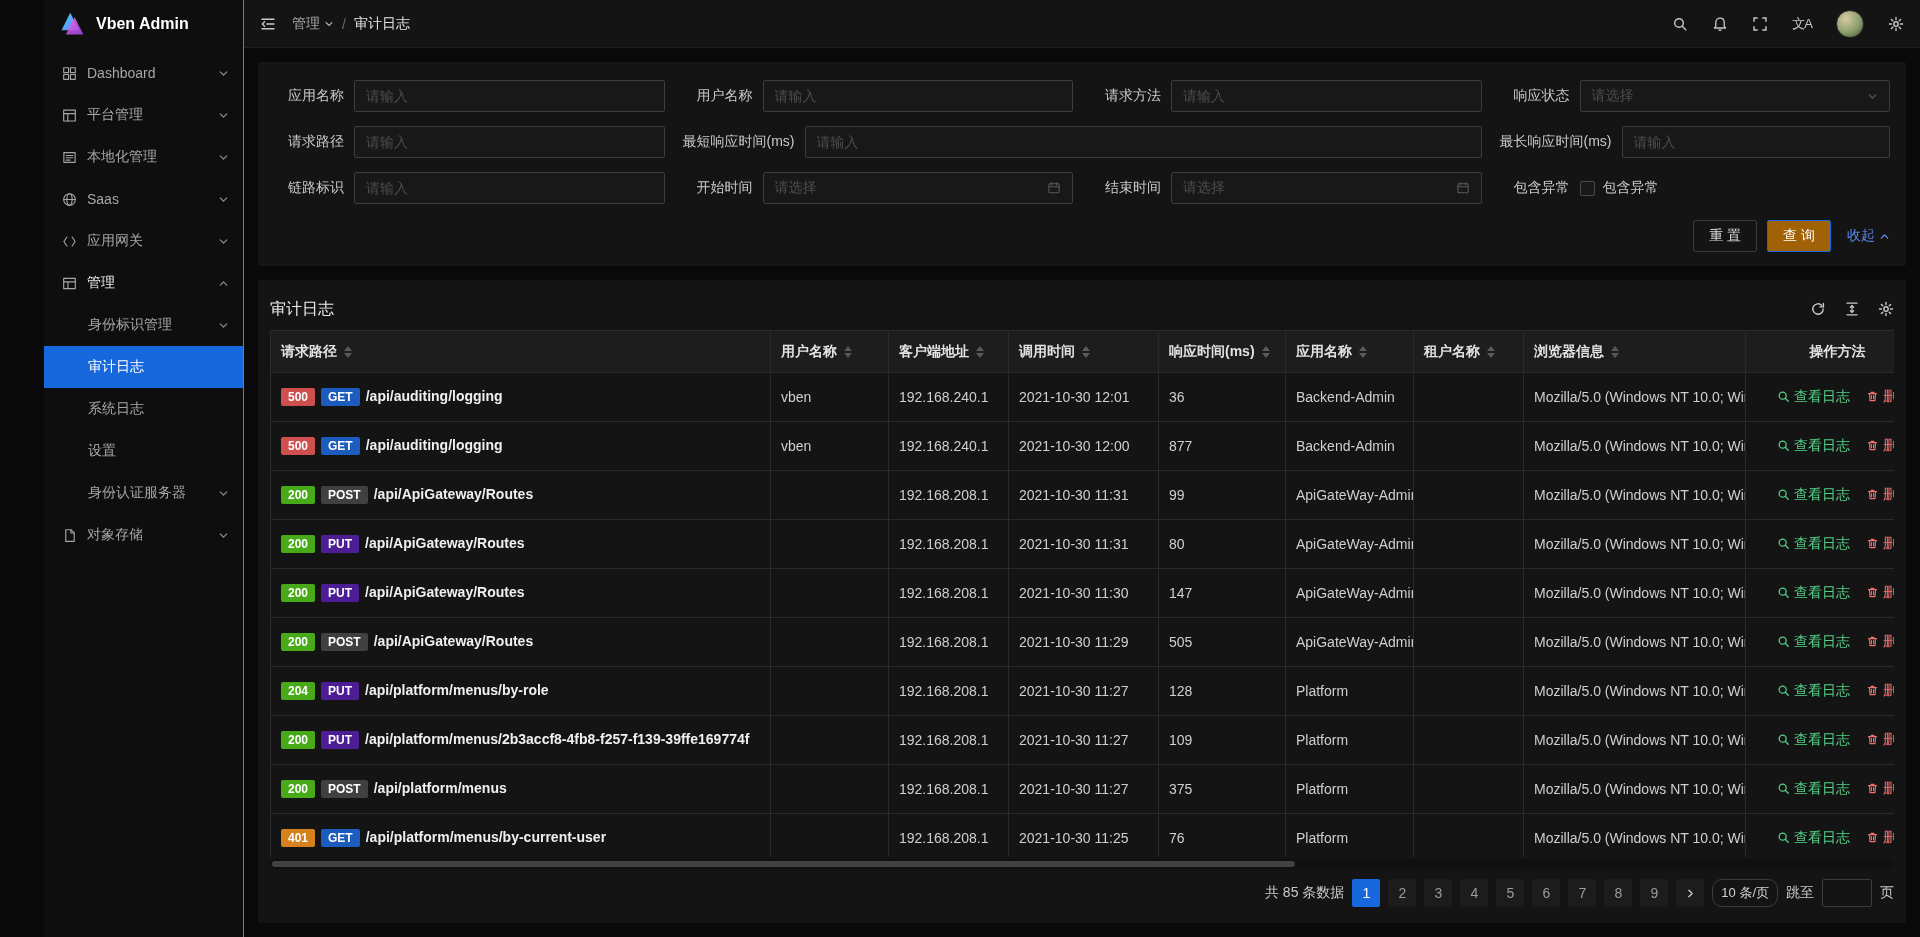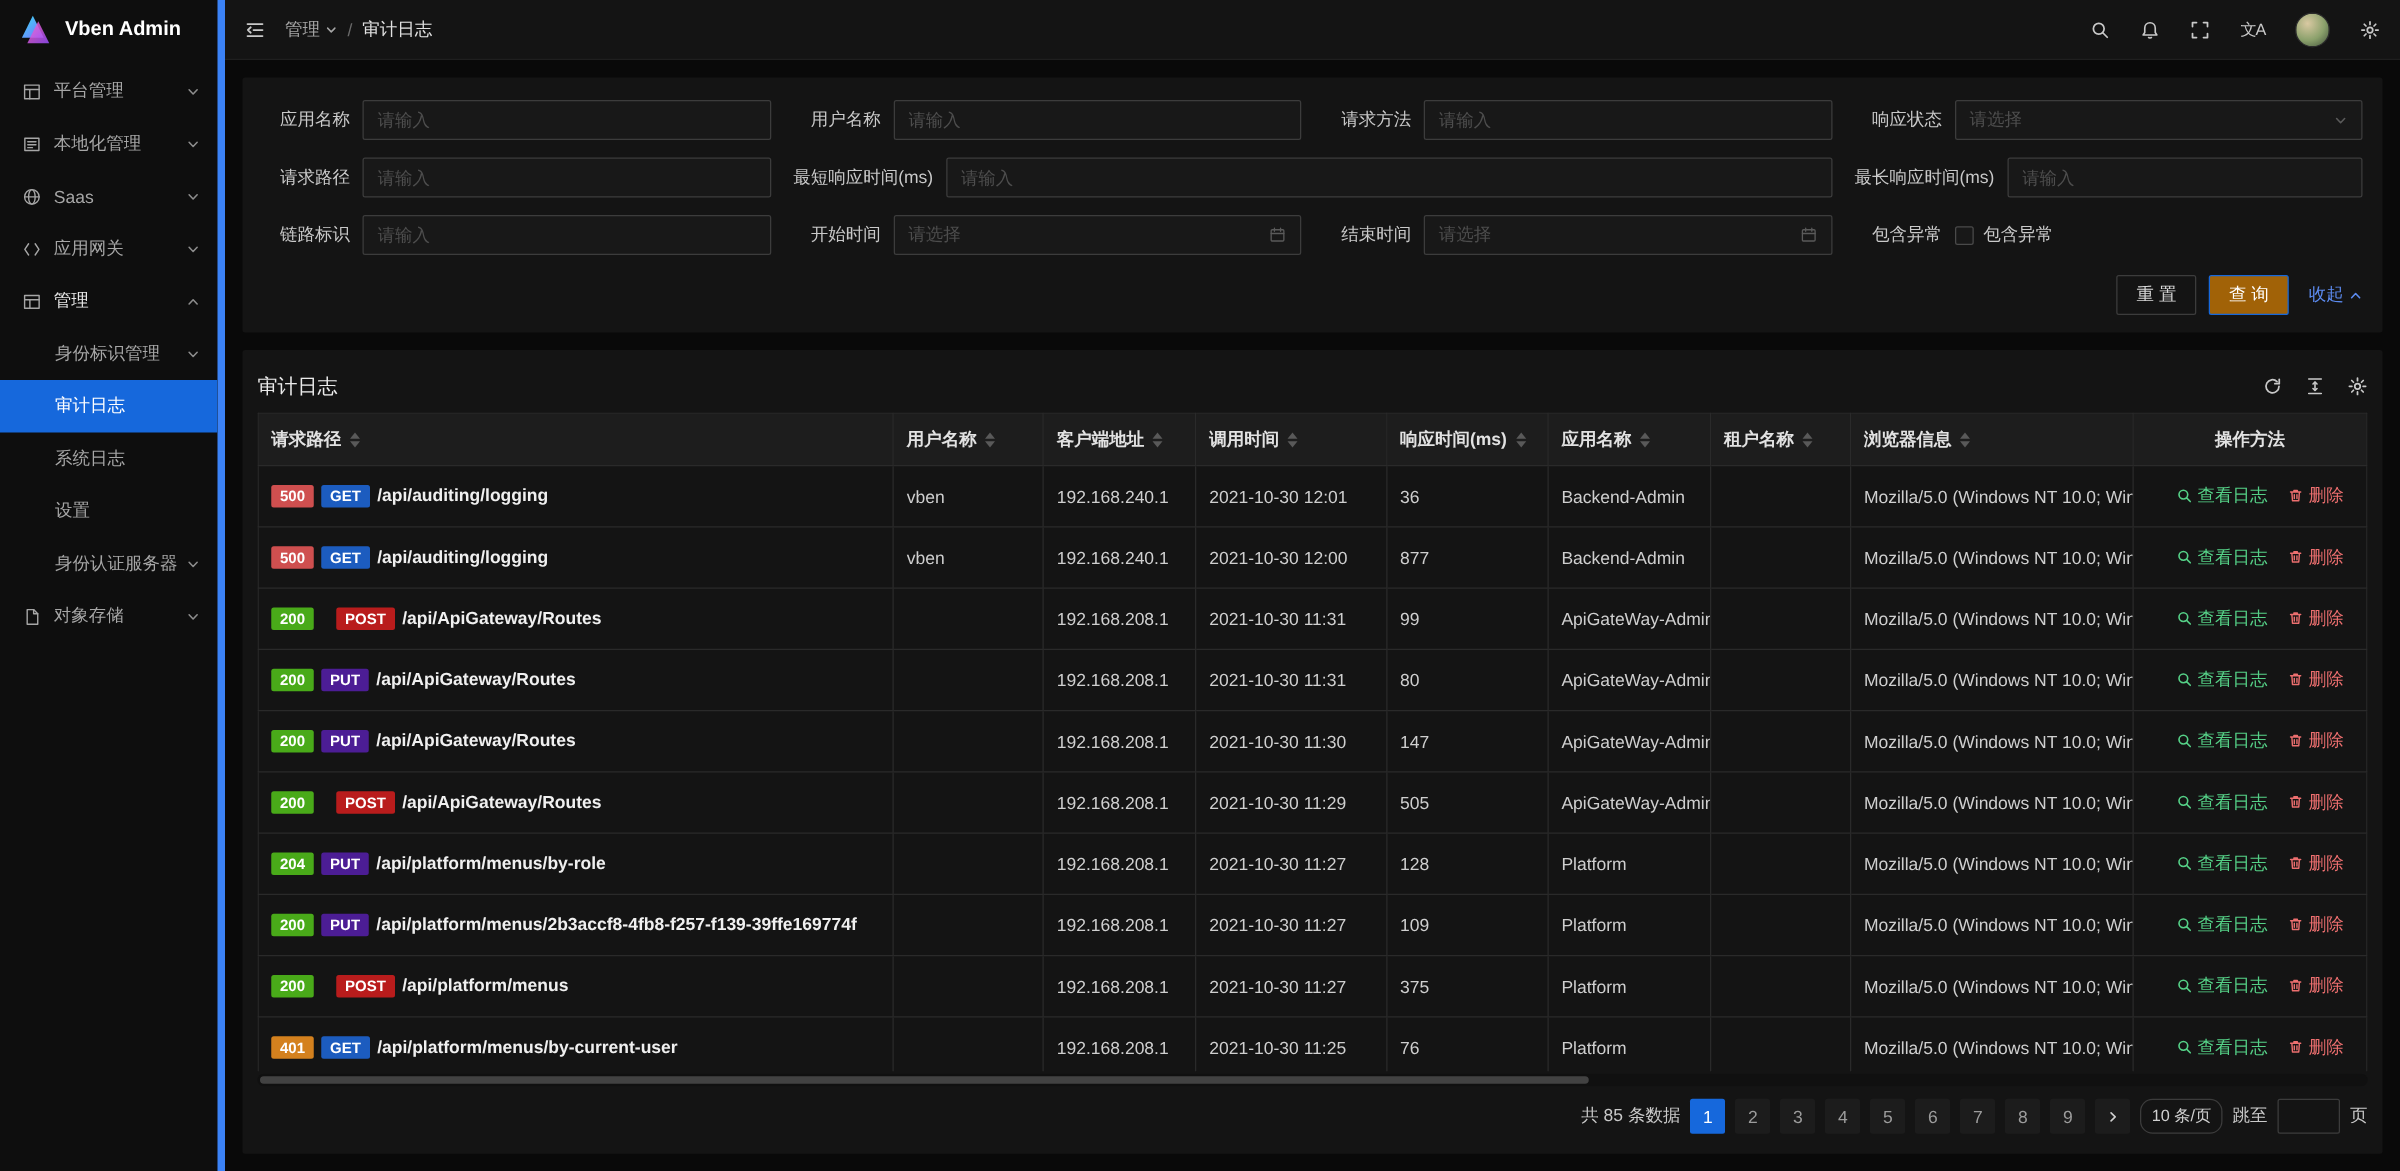--- a/index.html
+++ b/index.html
@@ -1,21 +1,21 @@
 <!DOCTYPE html>
 <html><head>
 <meta charset="utf-8">
 <style>
   * { margin:0; padding:0; box-sizing:border-box; }
   html,body { width:1920px; height:937px; overflow:hidden; background:#090909;
     font-family:"Liberation Sans","DejaVu Sans",sans-serif; font-size:14px; color:#d9d9d9; }
   .layout { display:flex; height:100%; }
 
   
-  .sidebar { width:180px; flex-shrink:0; background:#0e0e0e; border-right:6px solid #3b82f6; display:flex; flex-direction:column; }
+  .sidebar { width:200px; flex-shrink:0; background:#0e0e0e; border-right:1px solid #3b82f6; display:flex; flex-direction:column;margin-left:44px; }
   .logo { height:48px; display:flex; align-items:center; gap:10px; padding:0 14px; cursor:pointer; }
   .logo-title { color:#ffffff; font-weight:bold; font-size:16px; white-space:nowrap; }
   .menu { flex:1; padding-top:4px; overflow:hidden; }
   .menu-item { height:42px; display:flex; align-items:center; gap:10px; padding:0 14px 0 18px; color:#a6a6a6; cursor:pointer; }
   .menu-item.expanded { color:#e8e8e8; }
   .menu-item .label, .submenu-item .label { flex:1; white-space:nowrap; overflow:hidden; }
   .micon { flex-shrink:0; color:#a6a6a6; }
   .chev { color:#8c8c8c; flex-shrink:0; }
   .chev.up { transform:rotate(180deg); }
   .submenu-item { height:42px; display:flex; align-items:center; padding:0 14px 0 44px; color:#a6a6a6; cursor:pointer; }
@@ -73,21 +73,21 @@
   th.c-actions .th-inner { width:100%; justify-content:center; }
   .sort { display:inline-flex; flex-direction:column; gap:2px; margin-left:7px; }
   .sort i { width:0; height:0; border-left:4px solid transparent; border-right:4px solid transparent; display:block; }
   .sort .up { border-bottom:5px solid #595959; }
   .sort .down { border-top:5px solid #595959; }
   .badge { display:inline-block; font-size:12px; line-height:18px; padding:0 7px; border-radius:2px; color:#fff; margin-right:6px; font-weight:bold; }
   .badge[data-status="500"] { background:#cf4f4f; }
   .badge[data-status="200"],.badge[data-status="204"] { background:#49aa19; }
   .badge[data-status="401"] { background:#d4811e; }
   .badge[data-method="GET"] { background:#1c5cbf; }
-  .badge[data-method="POST"] { background:#b91c1c;margin-left:12px; }
+  .badge[data-method="POST"] { background:#404040; }
   .badge[data-method="PUT"] { background:#4c1d95; }
   .path { color:#f0f0f0; font-weight:bold; }
   td.c-actions { text-align:right; }
   .act { display:inline-flex; align-items:center; gap:4px; cursor:pointer; margin:0 8px; }
   .act.view { color:#55d187; }
   .act.del { color:#ed6f6f; }
 
   
   .hscroll { height:10px; margin-top:2px; background:#101010; border-radius:5px; position:relative; flex-shrink:0; }
   .hscroll .thumb { position:absolute; left:2px; top:2px; height:6px; width:63%; background:#424242; border-radius:3px; }
@@ -115,20 +115,32 @@
             <stop offset="0" stop-color="#ff63c0"></stop>
               <stop offset="1" stop-color="#9a4dff"></stop>
           </linearGradient>
         </defs>
         <polygon points="4,23 14,3 24,23" fill="url(#lg1)"></polygon>
         <polygon points="9,28 19,8 29,28" fill="url(#lg2)" opacity="0.85"></polygon>
       </svg>
       <span class="logo-title">Vben Admin</span>
     </div>
     <nav class="menu">
+        <div class="menu-item">
+          <svg class="micon" width="15" height="15" viewBox="0 0 16 16" fill="none" stroke="currentColor" stroke-width="1.2" stroke-linecap="round" stroke-linejoin="round">
+            <rect x="1.8" y="1.8" width="5.2" height="5.2"></rect>
+            <rect x="9" y="1.8" width="5.2" height="5.2"></rect>
+            <rect x="1.8" y="9" width="5.2" height="5.2"></rect>
+            <rect x="9" y="9" width="5.2" height="5.2"></rect>
+          </svg>
+          <span class="label">Dashboard</span>
+          <svg class="chev" width="11" height="11" viewBox="0 0 12 12" fill="none" stroke="currentColor" stroke-width="1.4" stroke-linecap="round" stroke-linejoin="round">
+            <polyline points="2.5 4.2 6 7.8 9.5 4.2"></polyline>
+          </svg>
+        </div>
         <div class="menu-item">
           <svg class="micon" width="15" height="15" viewBox="0 0 16 16" fill="none" stroke="currentColor" stroke-width="1.2" stroke-linecap="round" stroke-linejoin="round">
             <rect x="1.8" y="2.2" width="12.4" height="11.6"></rect>
             <path d="M1.8 6h12.4M6.2 6v7.8"></path>
           </svg>
           <span class="label">平台管理</span>
           <svg class="chev" width="11" height="11" viewBox="0 0 12 12" fill="none" stroke="currentColor" stroke-width="1.4" stroke-linecap="round" stroke-linejoin="round">
             <polyline points="2.5 4.2 6 7.8 9.5 4.2"></polyline>
           </svg>
         </div>

